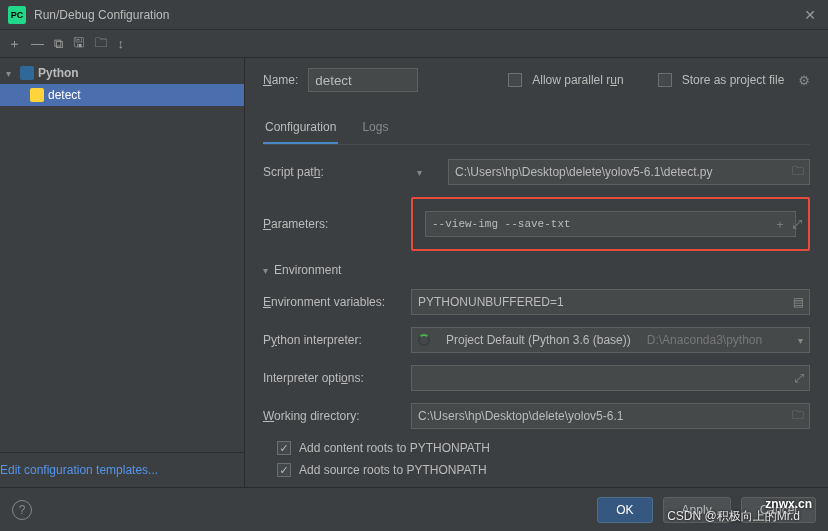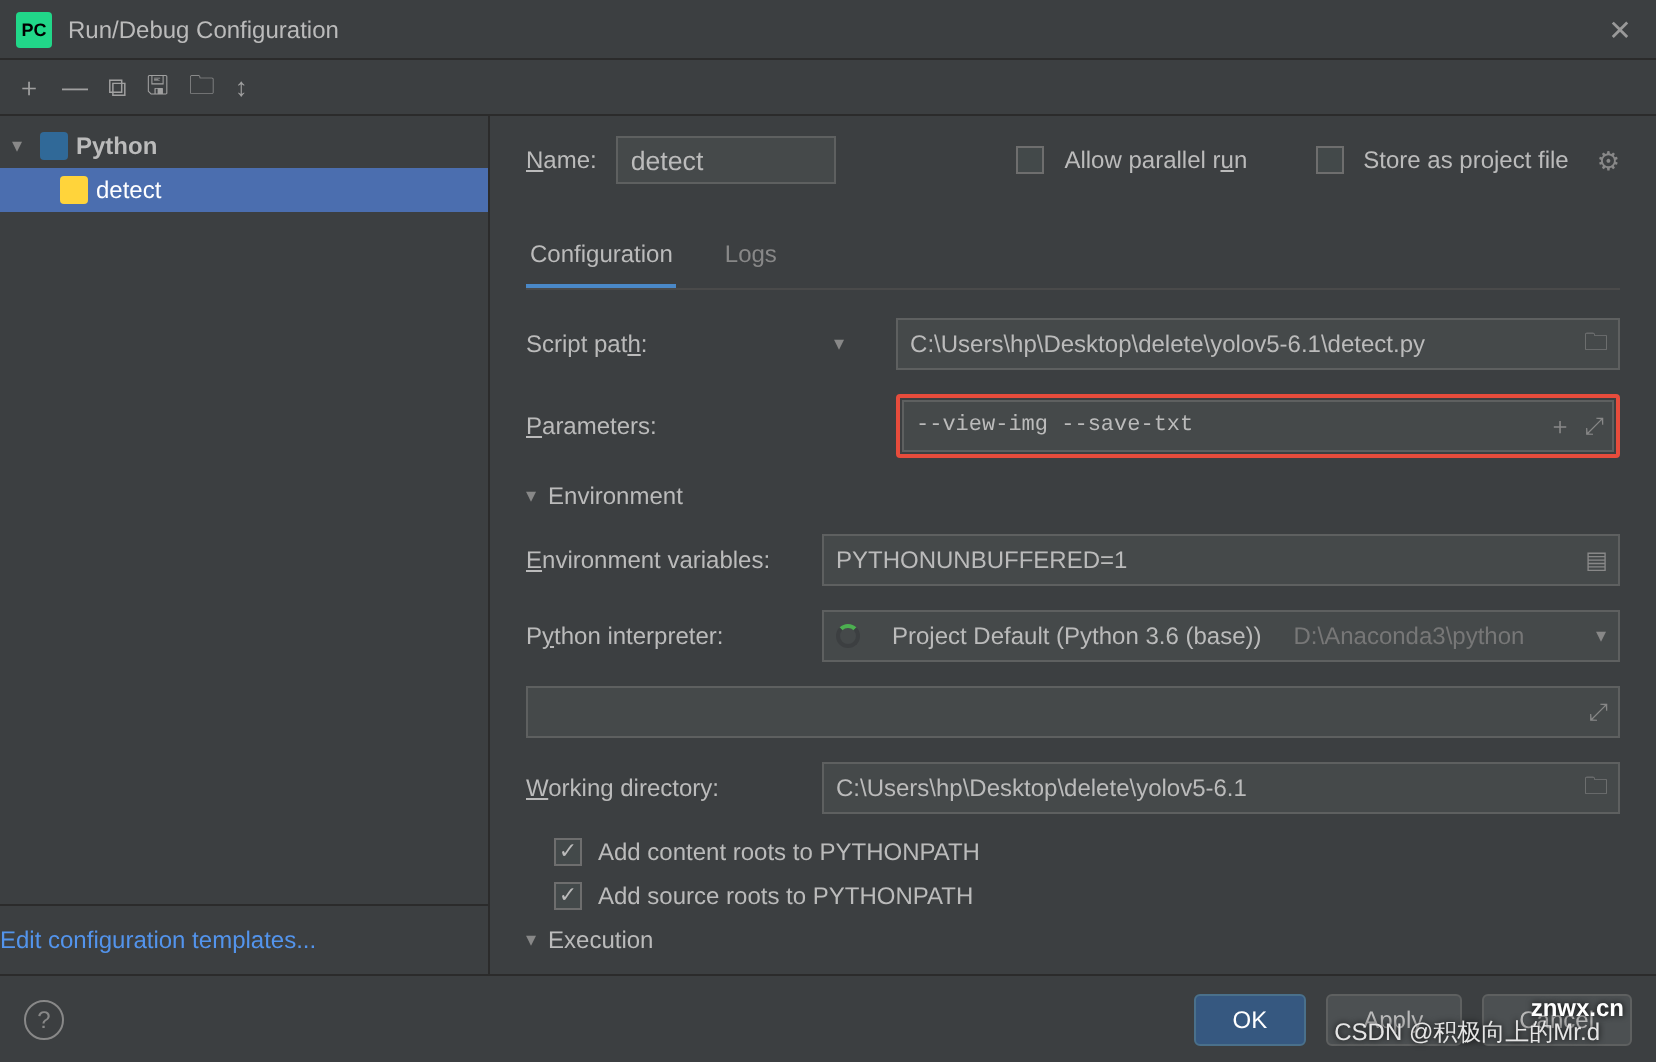--- a/index.html
+++ b/index.html
@@ -121,23 +121,22 @@
   padding: 0 6px;
   font-size: 12px;
 }
 .fld-icon {
   position: absolute; right: 6px; color: #888;
   font-size: 12px;
 }
 .drop-arrow { color: #888; margin-left: 6px; font-size: 10px; }
 .highlight-box {
   border: 2px solid #e74c3c;
-  padding: 1px;
+  padding: 12px;
   border-radius: 2px;
-  margin-left: 37px;
 }
 .highlight-box .fld-input {
   font-family: "Courier New", monospace;
   font-size: 11px;
 }
 .section-hdr {
   display: flex; align-items: center; gap: 6px;
   margin: 6px 0 12px 0;
 }
 .section-hdr .arrow { color: #888; font-size: 10px; }
@@ -279,20 +278,21 @@
       <div class="lbl">P<span class="ul">y</span>thon interpreter:</div>
       <div class="interp-pill">
         <span class="spinner"></span>
         <span>Project Default (Python 3.6 (base))</span>
         <span class="dim">D:\Anaconda3\python</span>
         <span style="margin-left:auto" class="drop-arrow">▾</span>
       </div>
     </div>
 
     <div class="form-row">
+      <div class="lbl">Interpreter opti<span class="ul">o</span>ns:</div>
       <div class="fld">
         <input class="fld-input" value="" style="">
         <span class="fld-icon">⤢</span>
       </div>
     </div>
 
     <div class="form-row">
       <div class="lbl"><span class="ul">W</span>orking directory:</div>
       <div class="fld">
         <input class="fld-input" value="C:\Users\hp\Desktop\delete\yolov5-6.1" style="">

